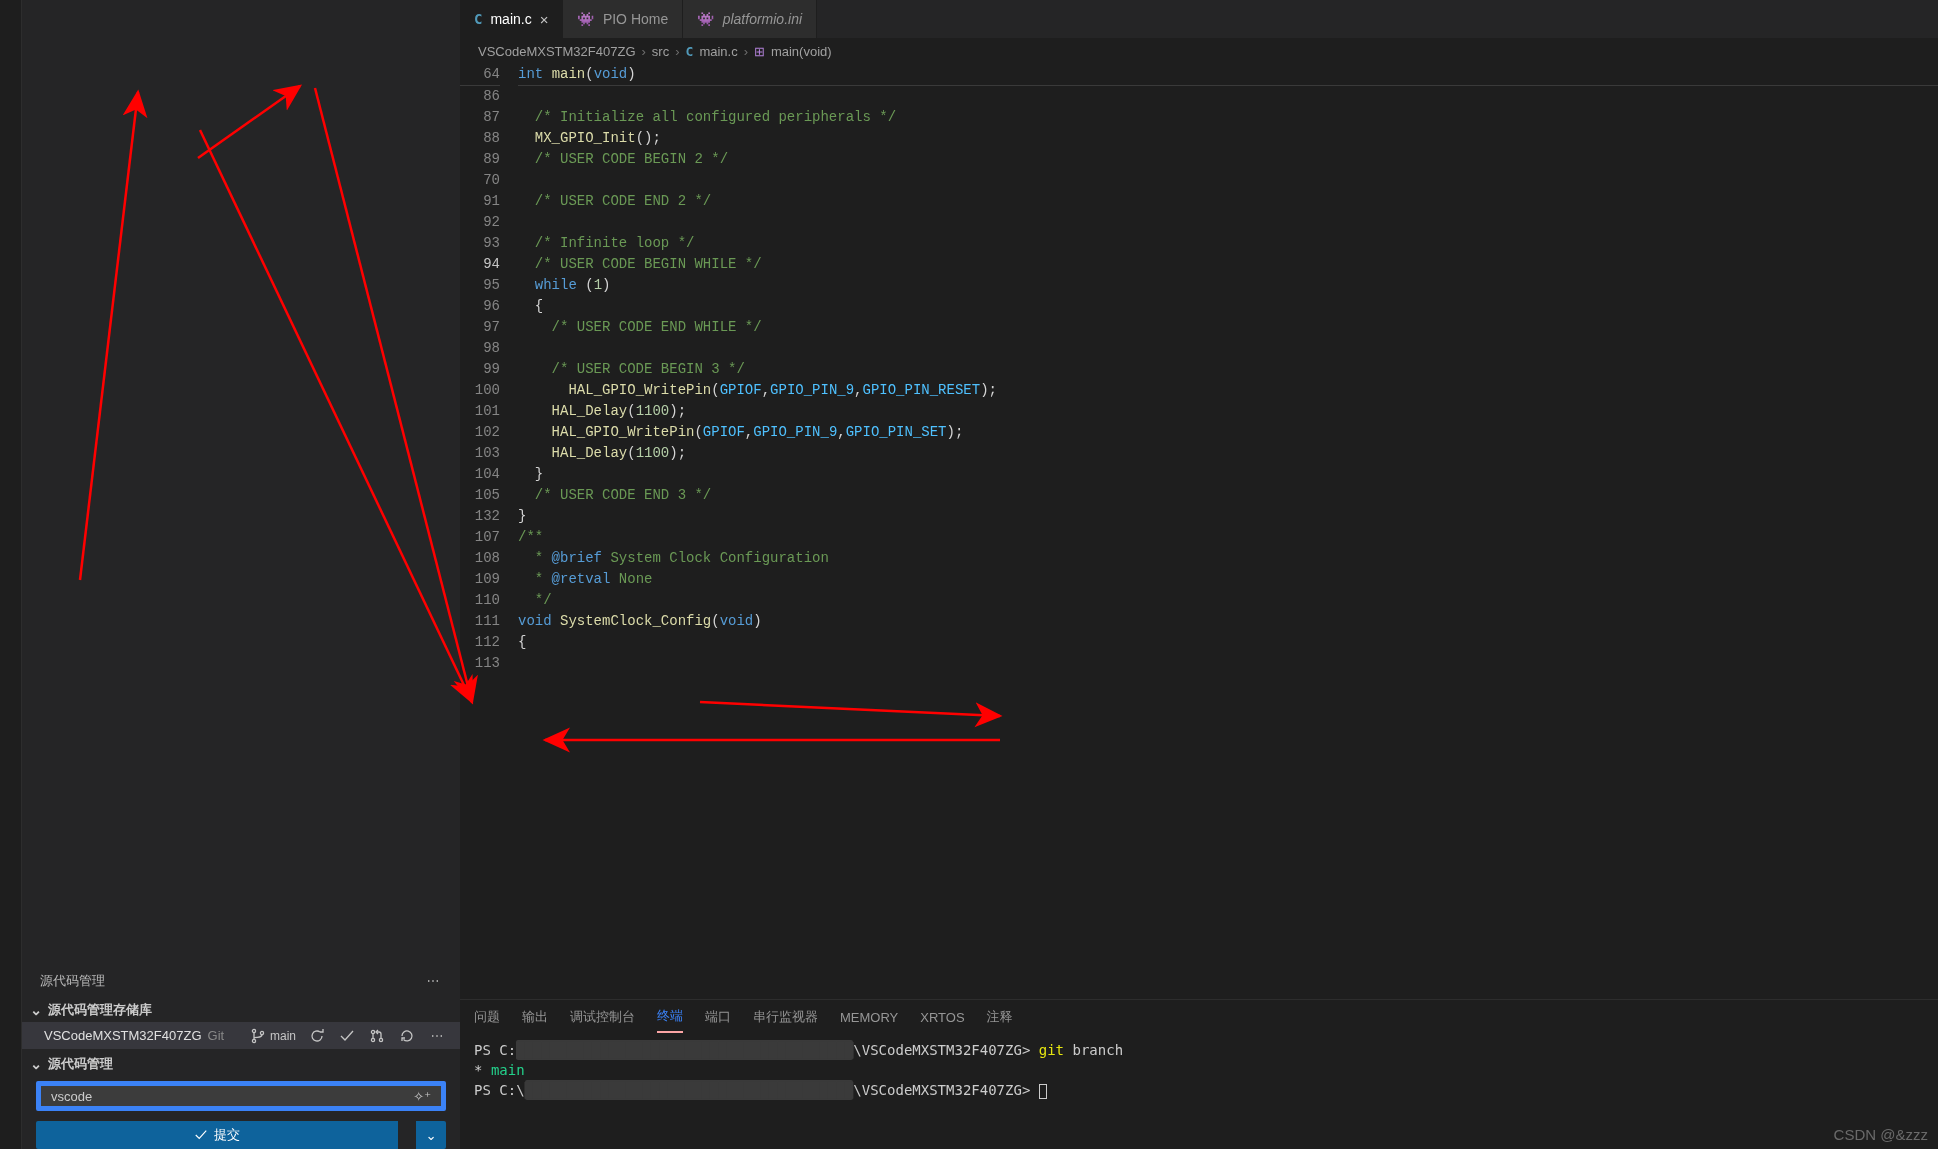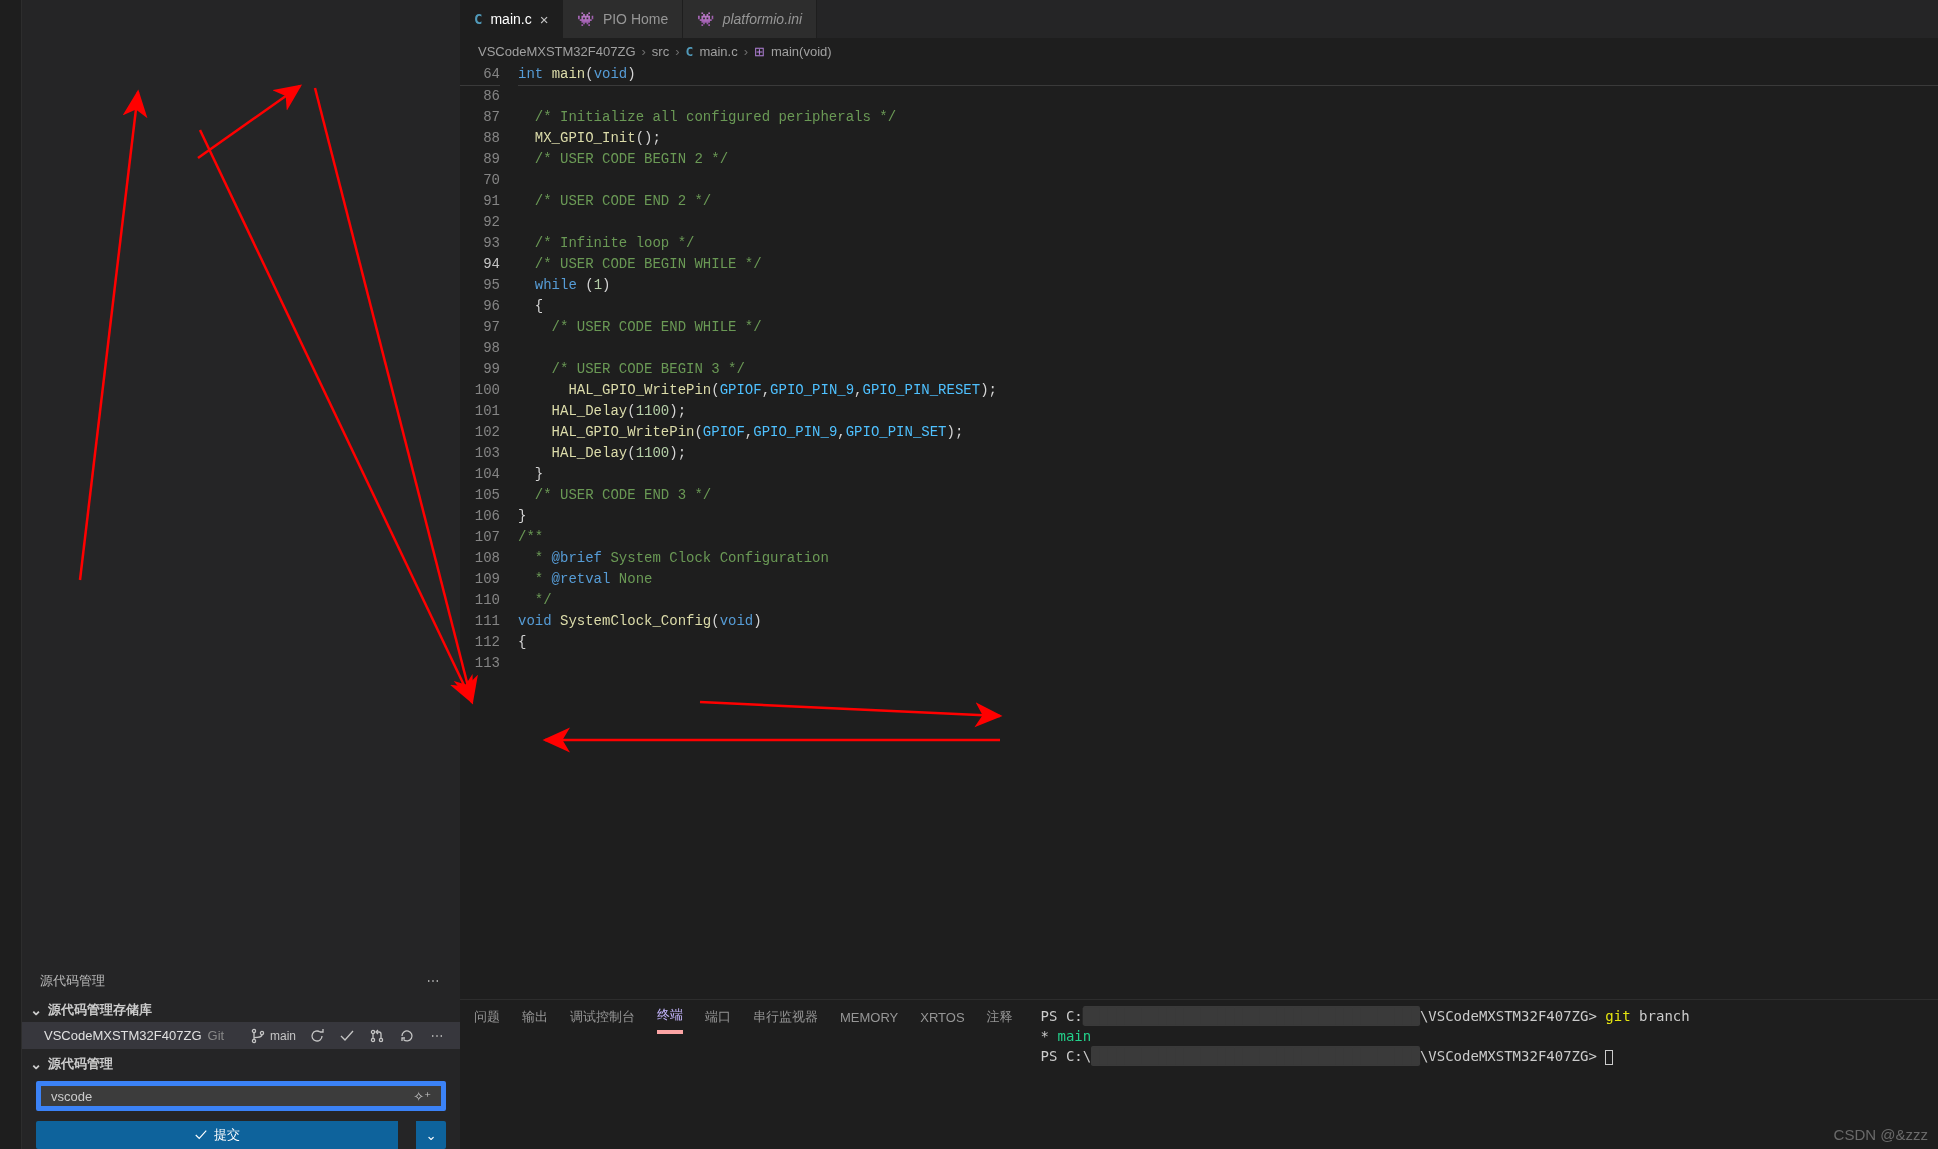--- a/index.html
+++ b/index.html
@@ -147,24 +147,24 @@
     .code { flex: 1; white-space: pre; color: #d4d4d4; }
     .sticky { border-bottom: 1px solid #3a3a3a; }
     .kw { color: #569cd6; }
     .fn { color: #dcdcaa; }
     .cmt { color: #6a9955; }
     .cmt-doc { color: #6a9955; }
     .tag { color: #569cd6; }
     .num { color: #b5cea8; }
     .const { color: #4fc1ff; }
     .punc { color: #d4d4d4; }
-    .terminal-panel { height: 150px; border-top: 1px solid #2d2d2d; display: flex; flex-direction: row; }
+    .terminal-panel { height: 150px; border-top: 1px solid #2d2d2d; display: flex; flex-direction: column; }
     .panel-tabs { height: 34px; display: flex; align-items: center; padding: 0 14px; gap: 22px; color: #969696; font-size: 13px; }
     .panel-tab { cursor: pointer; padding: 6px 0; }
-    .panel-tab.active { color: #c4b5fd; border-bottom: 4px solid #fca5a5; }
+    .panel-tab.active { color: #3b82f6; border-bottom: 2px solid #fca5a5; }
     .terminal-body { flex: 1; padding: 6px 14px; font-family: Consolas, monospace; font-size: 14px; line-height: 20px; color: #cccccc; }
     .term-path { color: #cccccc; }
     .term-yellow { color: #e5e510; }
     .term-green { color: #23d18b; }
     .term-redacted { display: inline-block; background: #3a3a3a; color: #3a3a3a; border-radius: 2px; }
     .cursor-box { display: inline-block; width: 8px; height: 15px; border: 1px solid #cccccc; vertical-align: middle; }
     .watermark { position: absolute; bottom: 6px; right: 10px; color: #6a6a6a; font-size: 15px; }
     svg.annotation { position: absolute; top: 0; left: 0; pointer-events: none; }
     .icon-btn { cursor: pointer; display: inline-flex; align-items: center; justify-content: center; width: 18px; height: 18px; }
     svg.ico { width: 16px; height: 16px; }
@@ -303,21 +303,21 @@
           <div>96</div>
           <div>97</div>
           <div>98</div>
           <div>99</div>
           <div>100</div>
           <div>101</div>
           <div>102</div>
           <div>103</div>
           <div>104</div>
           <div>105</div>
-          <div>106</div>
+          <div>132</div>
           <div>107</div>
           <div>108</div>
           <div>109</div>
           <div>110</div>
           <div>111</div>
           <div>112</div>
           <div>113</div>
         </div>
       <div class="code" id="code"><div class="sticky"><span class="kw">int</span> <span class="fn">main</span><span class="punc">(</span><span class="kw">void</span><span class="punc">)</span></div><div>  </div><div>  <span class="cmt">/* Initialize all configured peripherals */</span></div><div>  <span class="fn">MX_GPIO_Init</span><span class="punc">();</span></div><div>  <span class="cmt">/* USER CODE BEGIN 2 */</span></div><div>  </div><div>  <span class="cmt">/* USER CODE END 2 */</span></div><div>  </div><div>  <span class="cmt">/* Infinite loop */</span></div><div>  <span class="cmt">/* USER CODE BEGIN WHILE */</span></div><div>  <span class="kw">while</span> <span class="punc">(</span><span class="num">1</span><span class="punc">)</span></div><div>  <span class="punc">{</span></div><div>    <span class="cmt">/* USER CODE END WHILE */</span></div><div>    </div><div>    <span class="cmt">/* USER CODE BEGIN 3 */</span></div><div>      <span class="fn">HAL_GPIO_WritePin</span><span class="punc">(</span><span class="const">GPIOF</span><span class="punc">,</span><span class="const">GPIO_PIN_9</span><span class="punc">,</span><span class="const">GPIO_PIN_RESET</span><span class="punc">);</span></div><div>    <span class="fn">HAL_Delay</span><span class="punc">(</span><span class="num">1100</span><span class="punc">);</span></div><div>    <span class="fn">HAL_GPIO_WritePin</span><span class="punc">(</span><span class="const">GPIOF</span><span class="punc">,</span><span class="const">GPIO_PIN_9</span><span class="punc">,</span><span class="const">GPIO_PIN_SET</span><span class="punc">);</span></div><div>    <span class="fn">HAL_Delay</span><span class="punc">(</span><span class="num">1100</span><span class="punc">);</span></div><div>  <span class="punc">}</span></div><div>  <span class="cmt">/* USER CODE END 3 */</span></div><div><span class="punc">}</span></div><div></div><div><span class="cmt-doc">/**</span></div><div><span class="cmt-doc">  * <span class="tag">@brief</span> System Clock Configuration</span></div><div><span class="cmt-doc">  * <span class="tag">@retval</span> None</span></div><div><span class="cmt-doc">  */</span></div><div><span class="kw">void</span> <span class="fn">SystemClock_Config</span><span class="punc">(</span><span class="kw">void</span><span class="punc">)</span></div><div><span class="punc">{</span></div></div>
     </div>

